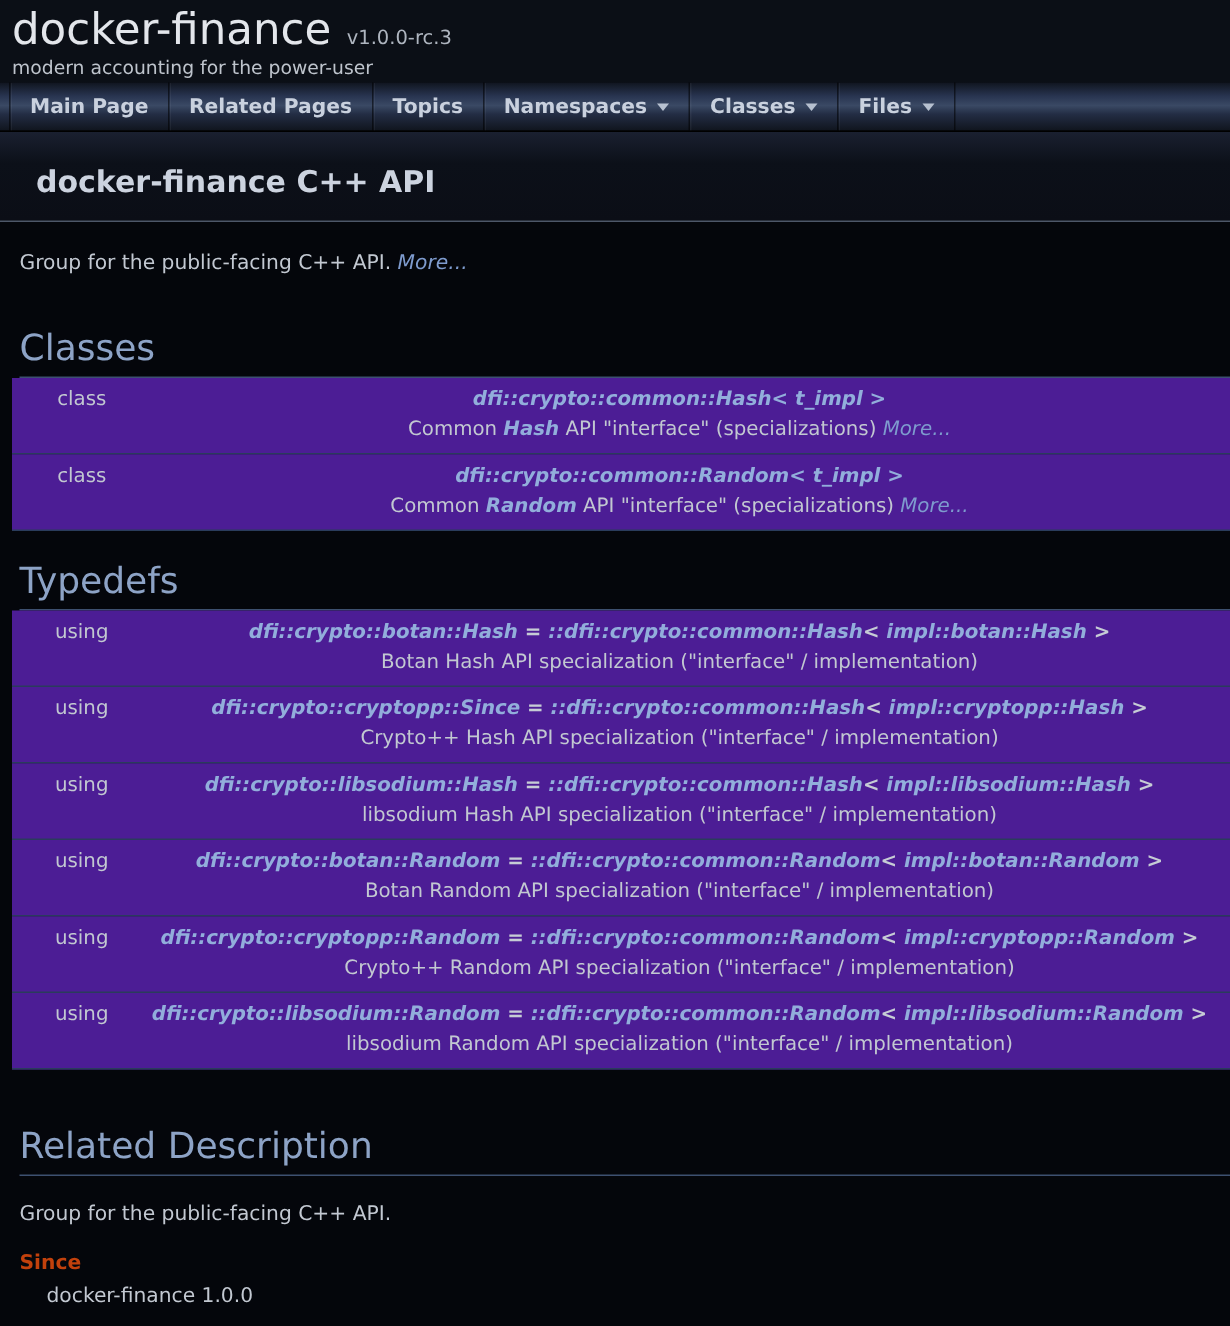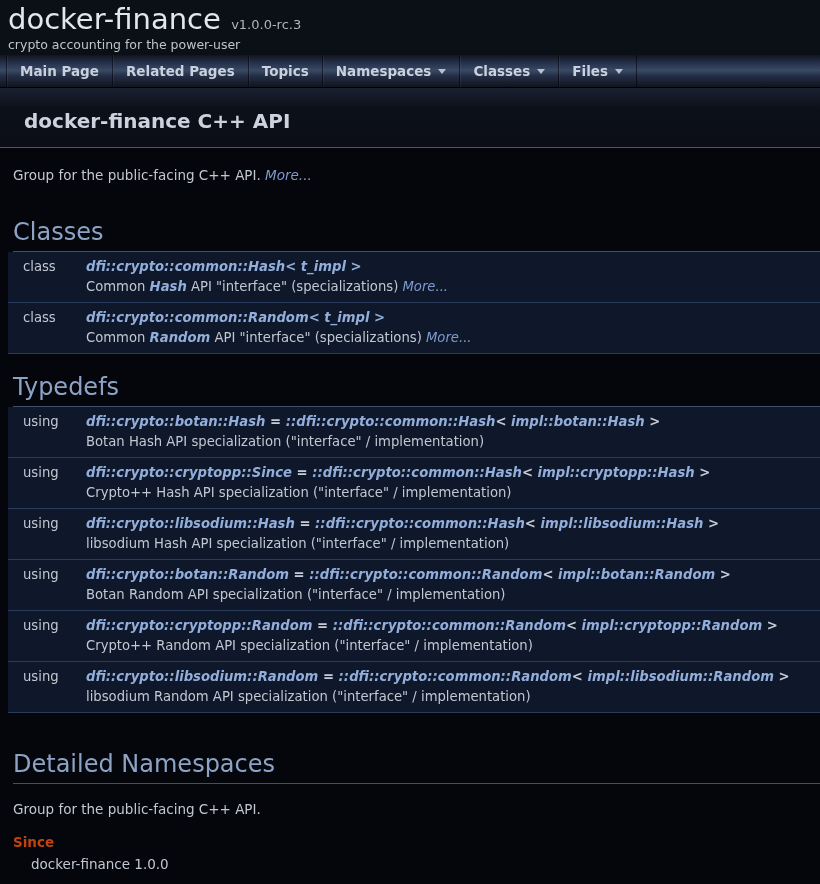--- a/index.html
+++ b/index.html
@@ -58,22 +58,23 @@
     border-bottom:1px solid #3d5070;
   }
   .mt-classes  { margin-top:34px; }
   .mt-typedefs { margin-top:20px; }
   .mt-detailed { margin-top:38px; }
 
   
   .memberdecls { margin-left:8px; }
   .mrow {
     display:grid; grid-template-columns:78px 1fr;
-    background:#0f172a; border-bottom:1px solid #2a3c5c;
+    background:#4c1d95; border-bottom:1px solid #2a3c5c;
     padding:5px 0 5px;
+    text-align:center;
   }
   .kind  { grid-column:1; padding-left:15px; font-size:13.2px; line-height:20px; color:#c2c8d1; }
   .mname { grid-column:2; font-size:13.2px; font-weight:bold; line-height:20px; white-space:nowrap; }
   .mname a.el { color:var(--boldlink,#92aedb); }
   .tok   { color:#c6ccd5; }
   .mdesc { grid-column:2; font-size:13.2px; line-height:20px; color:#c2c8d1; }
   .mdesc a.el { font-weight:bold; color:var(--boldlink,#92aedb); }
   .mdesc a.morelink { font-weight:normal; }
 
   
@@ -83,21 +84,21 @@
   dl.since dd { margin:3px 0 0 18px; line-height:19px; }
 </style>
 </head>
 <body>
 
 <div class="masthead">
   <div>
     <span class="project-name">docker-finance</span>
     <span class="project-version">v1.0.0-rc.3</span>
   </div>
-  <div class="project-brief">crypto accounting for the power-user</div>
+  <div class="project-brief">modern accounting for the power-user</div>
 </div>
 
 <div class="tabs">
   <div class="tab">
     <span>Main Page</span>
   </div>
   <div class="tab">
     <span>Related Pages</span>
   </div>
   <div class="tab">
@@ -176,20 +177,20 @@
     </div>
 
     <div class="mrow">
       <span class="kind">using</span>
       <div class="mname"><a class="el">dfi::crypto::libsodium::Random</a><span class="tok"> = </span><a class="el">::dfi::crypto::common::Random</a><span class="tok">&lt; </span><a class="el">impl::libsodium::Random</a><span class="tok"> &gt;</span></div>
       <div class="mdesc">libsodium Random API specialization ("interface" / implementation)</div>
     </div>
 
   </div>
 
-  <h2 class="groupheader mt-detailed">Detailed Namespaces</h2>
+  <h2 class="groupheader mt-detailed">Related Description</h2>
   <p class="dd-text">Group for the public-facing C++ API.</p>
   <dl class="since">
     <dt>Since</dt>
     <dd>docker-finance 1.0.0</dd>
   </dl>
 
 </div>
 
 </body></html>

